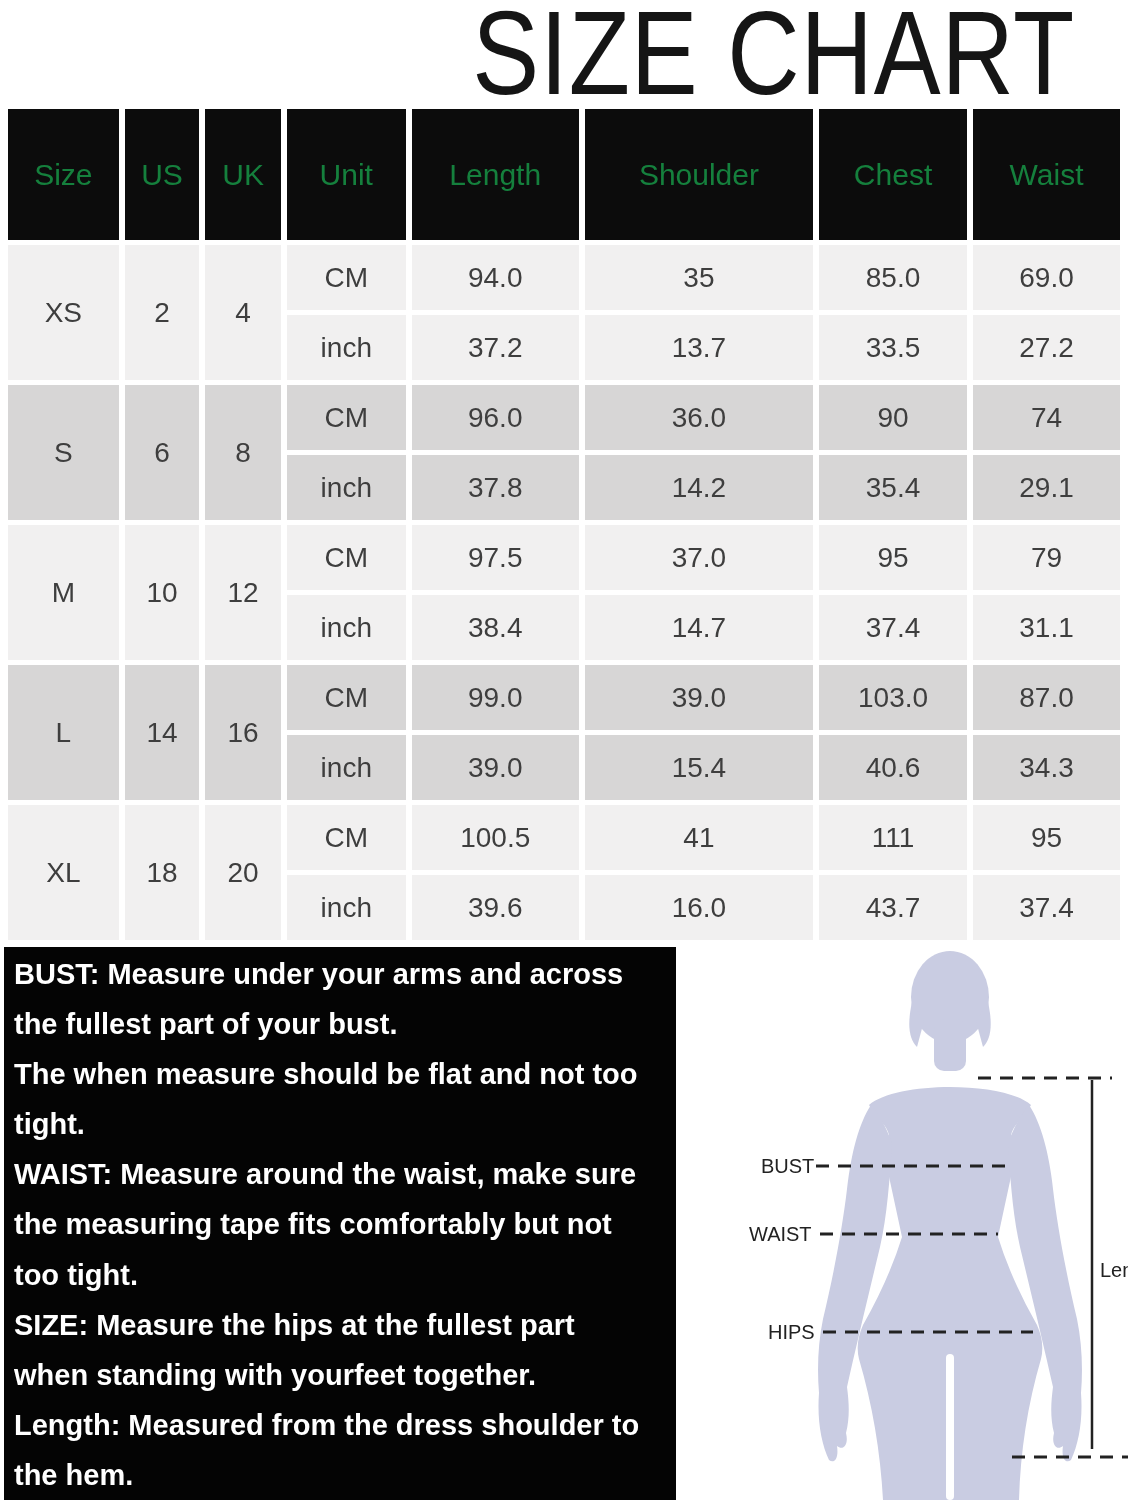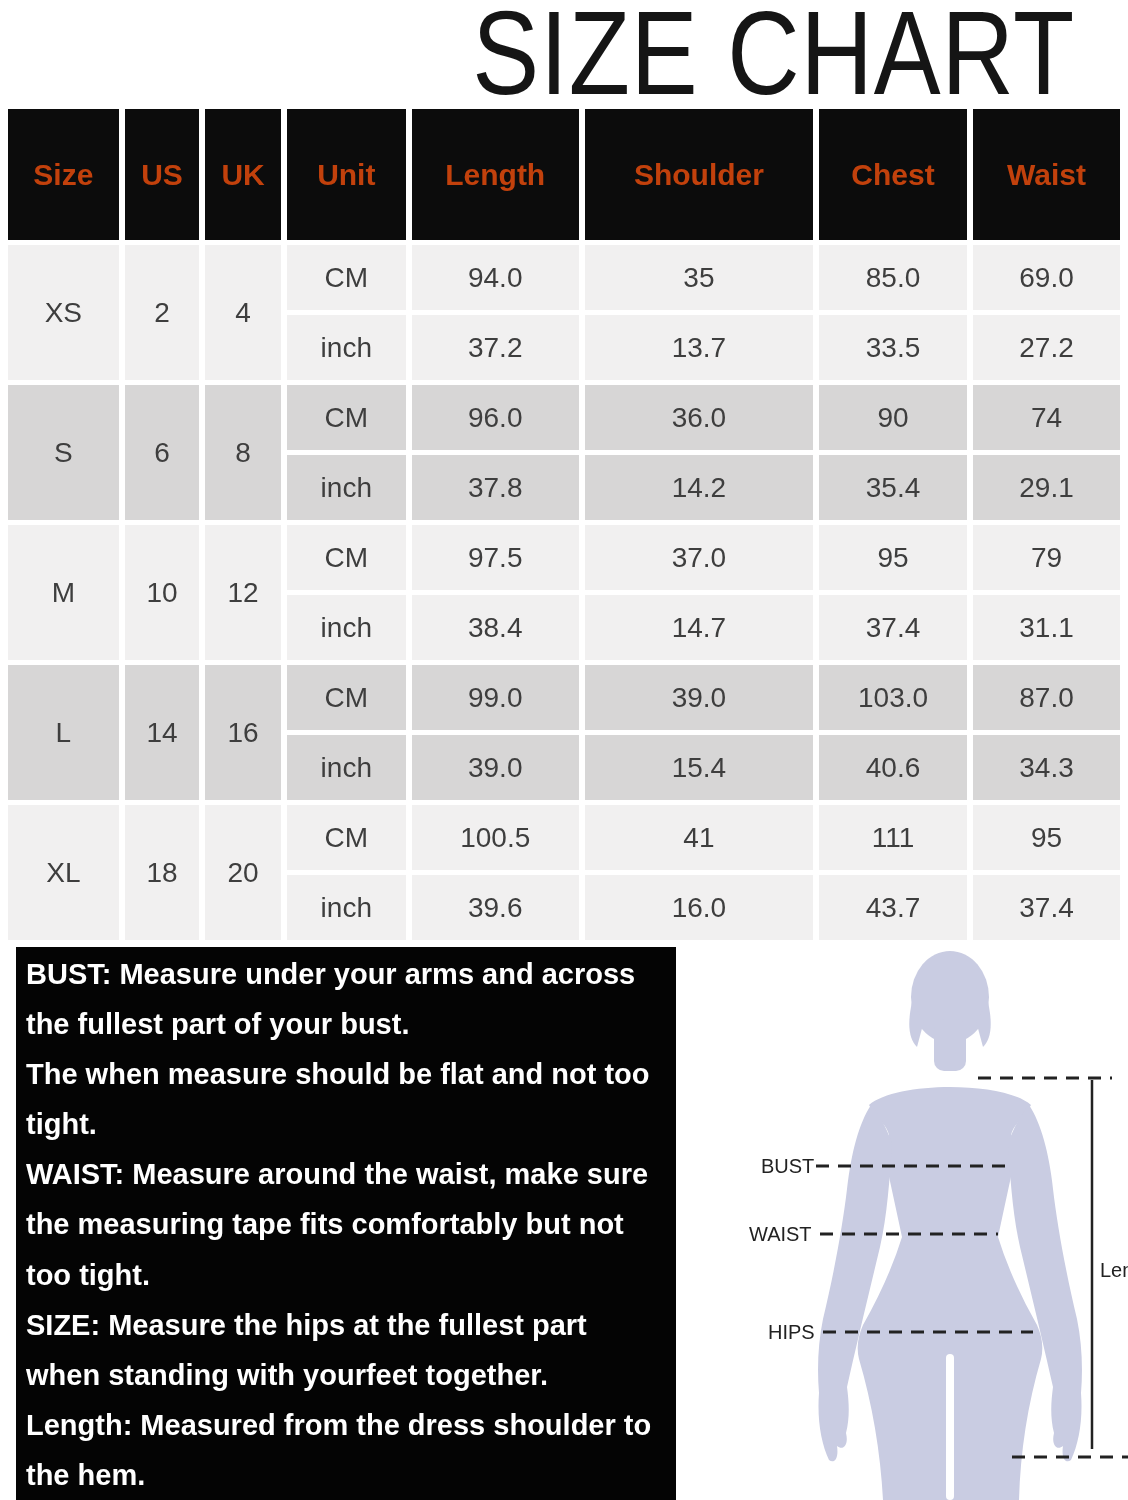--- a/index.html
+++ b/index.html
@@ -30,42 +30,42 @@
   
   table.size-table{
     width:1124px;
     margin:0 2px;
     border-collapse:separate;
     border-spacing:6px 5px;
     table-layout:fixed;
   }
   table.size-table th{
     background:#0c0c0c;
-    color:#c2410c;
+    color:#15803d;
     font-size:30px;
-    font-weight:700;
+    font-weight:400;
     height:131px;
     text-align:center;
     vertical-align:middle;
     padding:0;
   }
   table.size-table td{
     text-align:center;
     vertical-align:middle;
     font-size:28px;
     color:#3e3e3e;
     height:65px;
     padding:0;
   }
   tr.r-light td{background:#f1f0f0;}
   tr.r-dark  td{background:#d7d6d6;}
   
   .info-box{
     position:absolute;
-    left:16px;top:947px;
+    left:4px;top:947px;
     width:676px;height:553px;
     background:#040404;
     box-sizing:border-box;
     padding:2px 0 0 10px;
   }
   .iline{
     color:#ffffff;
     font-size:29px;
     font-weight:600;
     line-height:50.1px;

